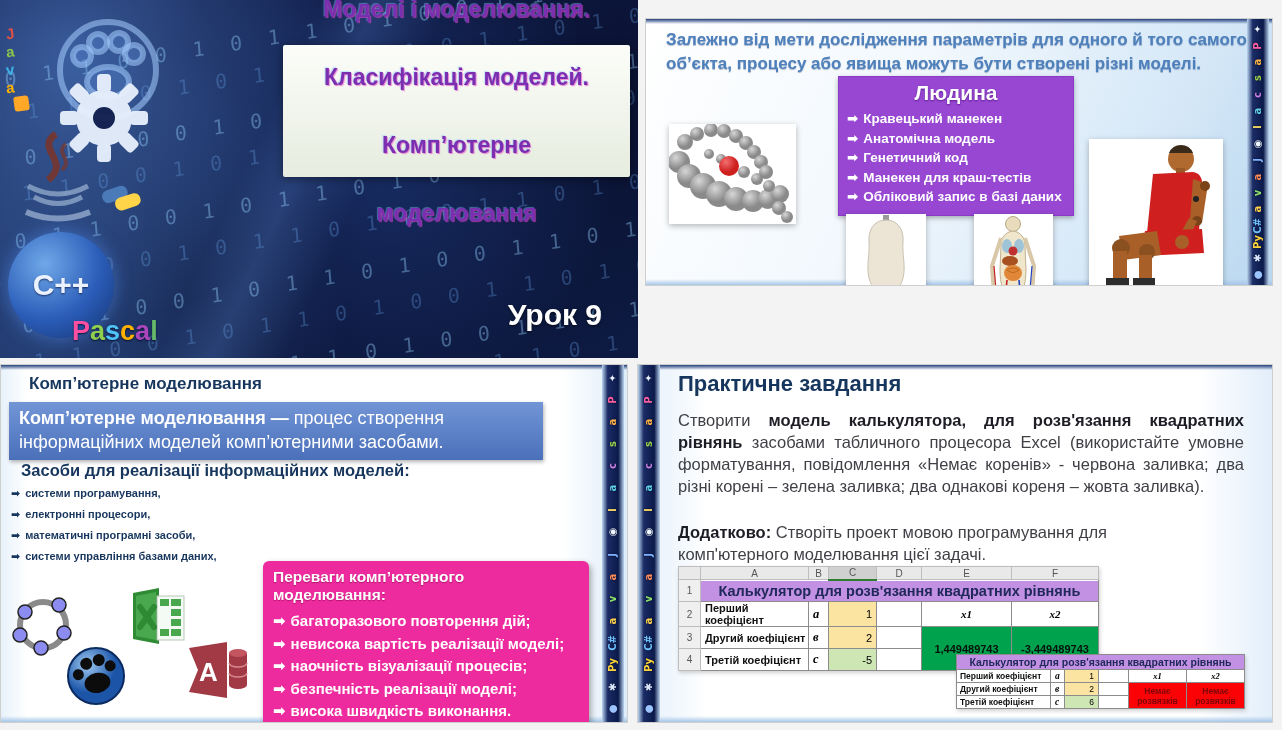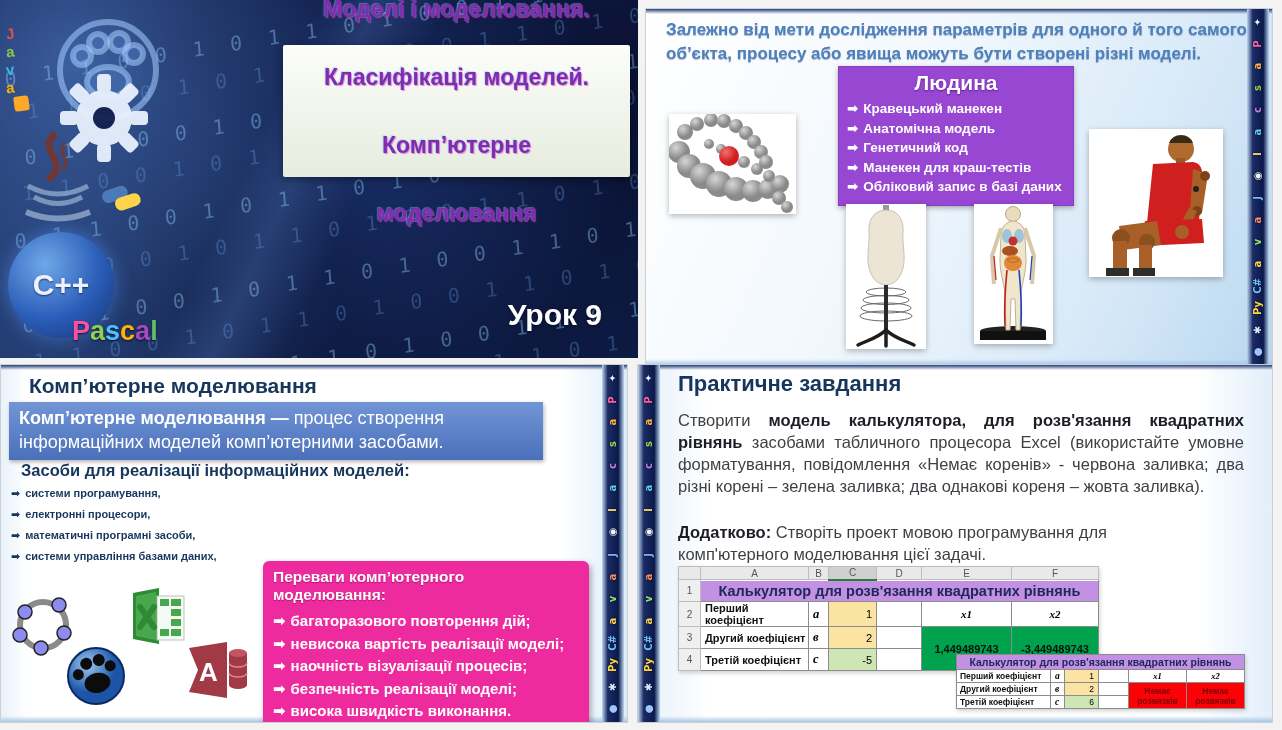--- a/index.html
+++ b/index.html
@@ -11,21 +11,21 @@
   }
   .slide { position:absolute; border:1px solid #cfcfcf; overflow:hidden; background:#fff; }
   #slide1 { left:0; top:0; width:638px; height:358px; border:none;
     background:
       linear-gradient(115deg, rgba(0,0,0,0) 40%, rgba(120,170,255,.18) 47%, rgba(0,0,0,0) 56%),
       radial-gradient(circle at 12% 16%, rgba(90,140,220,.55), rgba(0,0,0,0) 42%),
       radial-gradient(circle at 6% 88%, rgba(70,120,200,.5), rgba(0,0,0,0) 45%),
       radial-gradient(circle at 60% 45%, rgba(45,85,175,.4), rgba(0,0,0,0) 55%),
       linear-gradient(160deg,#101d4a 0%,#0a1232 55%,#0d1a42 100%);
   }
-  #slide2 { left:645px; top:8px; width:628px; height:358px;
+  #slide2 { left:645px; top:18px; width:628px; height:268px;
     background:linear-gradient(115deg,#ffffff 0%,#f2f8fd 40%,#d4e7f7 78%,#b9d7ef 100%); }
   #slide3 { left:0; top:364px; width:628px; height:359px;
     background:linear-gradient(90deg,#e8f2fb 0px,#ffffff 26px,#ffffff 560px,#dcecf9 100%); }
   #slide4 { left:637px; top:364px; width:636px; height:359px;
     background:linear-gradient(90deg,#eef5fc 30px,#ffffff 70px,#ffffff 560px,#e2eefa 100%); }
 
   .band-top { position:absolute; left:0; right:0; top:0; height:5px;
     background:linear-gradient(180deg,#24407e,rgba(170,200,235,0)); }
   .band-bottom { position:absolute; left:0; right:0; bottom:0; height:6px;
     background:linear-gradient(0deg,#a6c6e8,rgba(255,255,255,0)); }
@@ -80,21 +80,21 @@
     color:#4e80bb; line-height:24px; text-shadow:0 1px 1px rgba(25,55,115,.35); }
   .panel { position:absolute; left:192px; top:57px; width:236px; background:#9747d2;
     border:1px solid #8b3bc6; box-shadow:0 2px 5px rgba(0,0,0,.3); padding:4px 8px 8px 8px; }
   .panel-title { text-align:center; color:#fff; font-size:21px; font-weight:bold; margin-bottom:4px;
     text-shadow:0 1px 2px rgba(60,0,100,.6); }
   .panel .li { color:#fff; font-size:13.5px; font-weight:bold; line-height:18.5px; white-space:nowrap; }
   .li .bl { margin-right:5px; font-family:"DejaVu Sans",sans-serif; }
   .imgbox { position:absolute; background:#fff; box-shadow:0 2px 6px rgba(0,0,0,.28); }
 
   
-  .s3-header { position:absolute; left:28px; top:9px; font-size:21px; font-weight:bold; color:#17365d; }
+  .s3-header { position:absolute; left:28px; top:9px; font-size:17px; font-weight:bold; color:#17365d; }
   .defbox { position:absolute; left:8px; top:37px; width:534px; padding:4px 10px 6px 10px;
     background:linear-gradient(180deg,#7295d6 0%,#4a70ba 100%); color:#fff;
     font-size:18px; line-height:24px; box-shadow:1px 2px 4px rgba(0,0,0,.3); }
   .defbox b { font-weight:bold; }
   .tools-title { position:absolute; left:20px; top:96px; font-size:16.5px; font-weight:bold; color:#17365d; }
   .tools { position:absolute; left:10px; top:118px; }
   .tools .li { color:#17365d; font-size:11px; font-weight:bold; line-height:21px; white-space:nowrap; }
   .pinkbox { position:absolute; left:262px; top:196px; width:326px; padding:7px 10px 9px 10px;
     background:#ee2b9e; border-radius:6px; box-shadow:2px 3px 6px rgba(0,0,0,.35); }
   .pinkbox .pt { color:#fff; font-size:15.5px; font-weight:bold; margin-bottom:6px;

